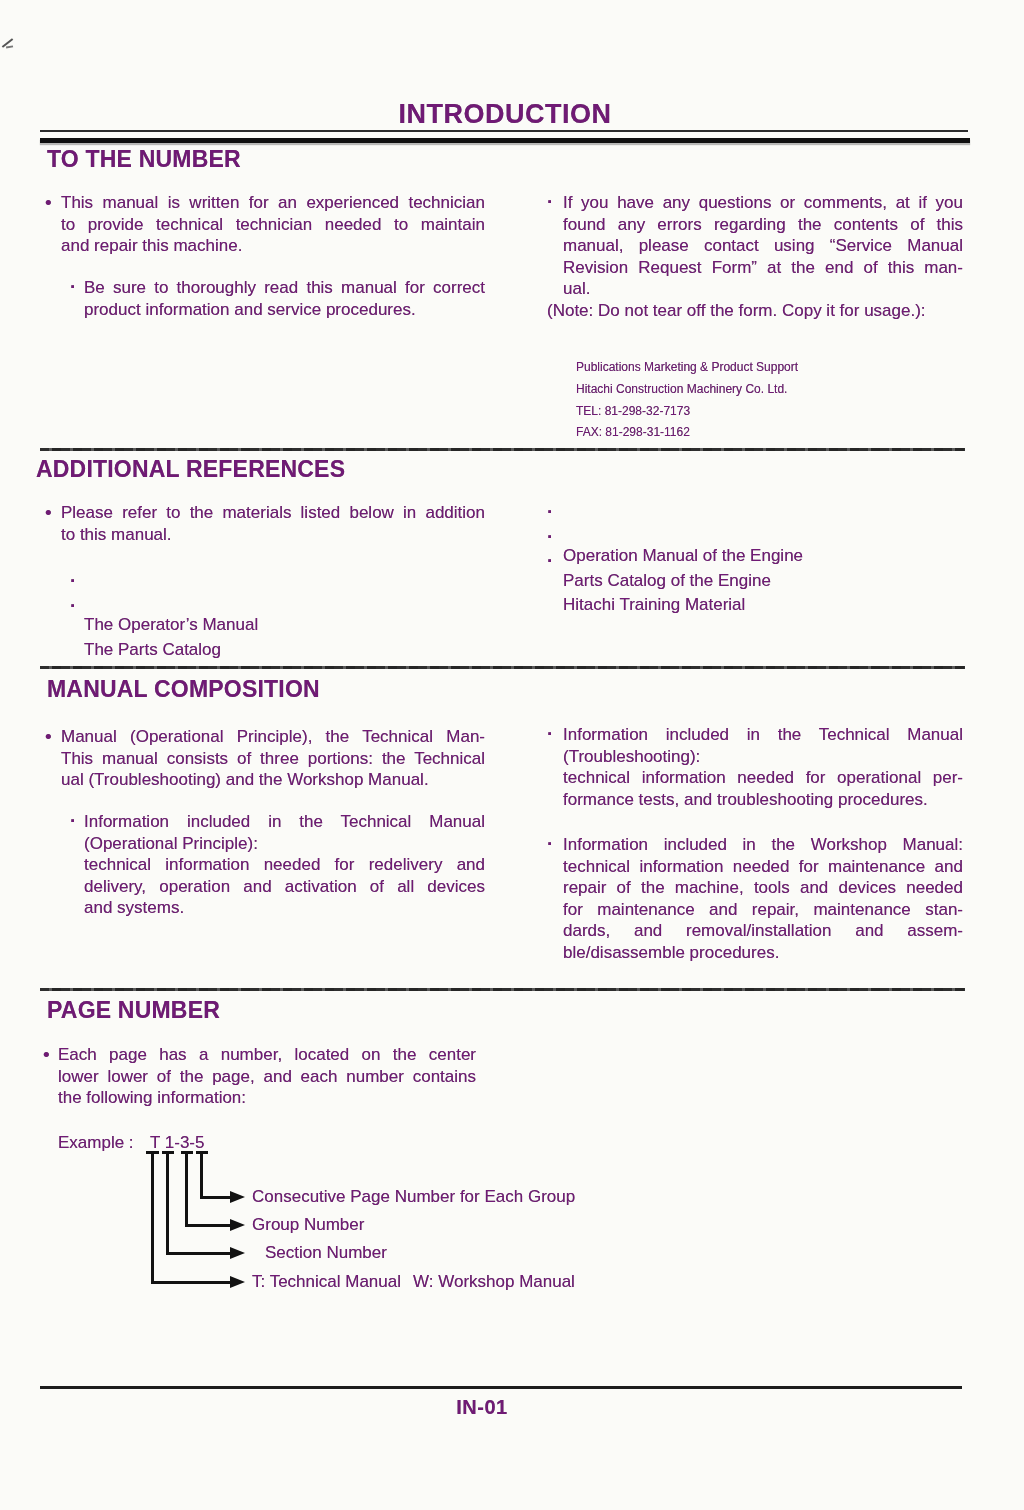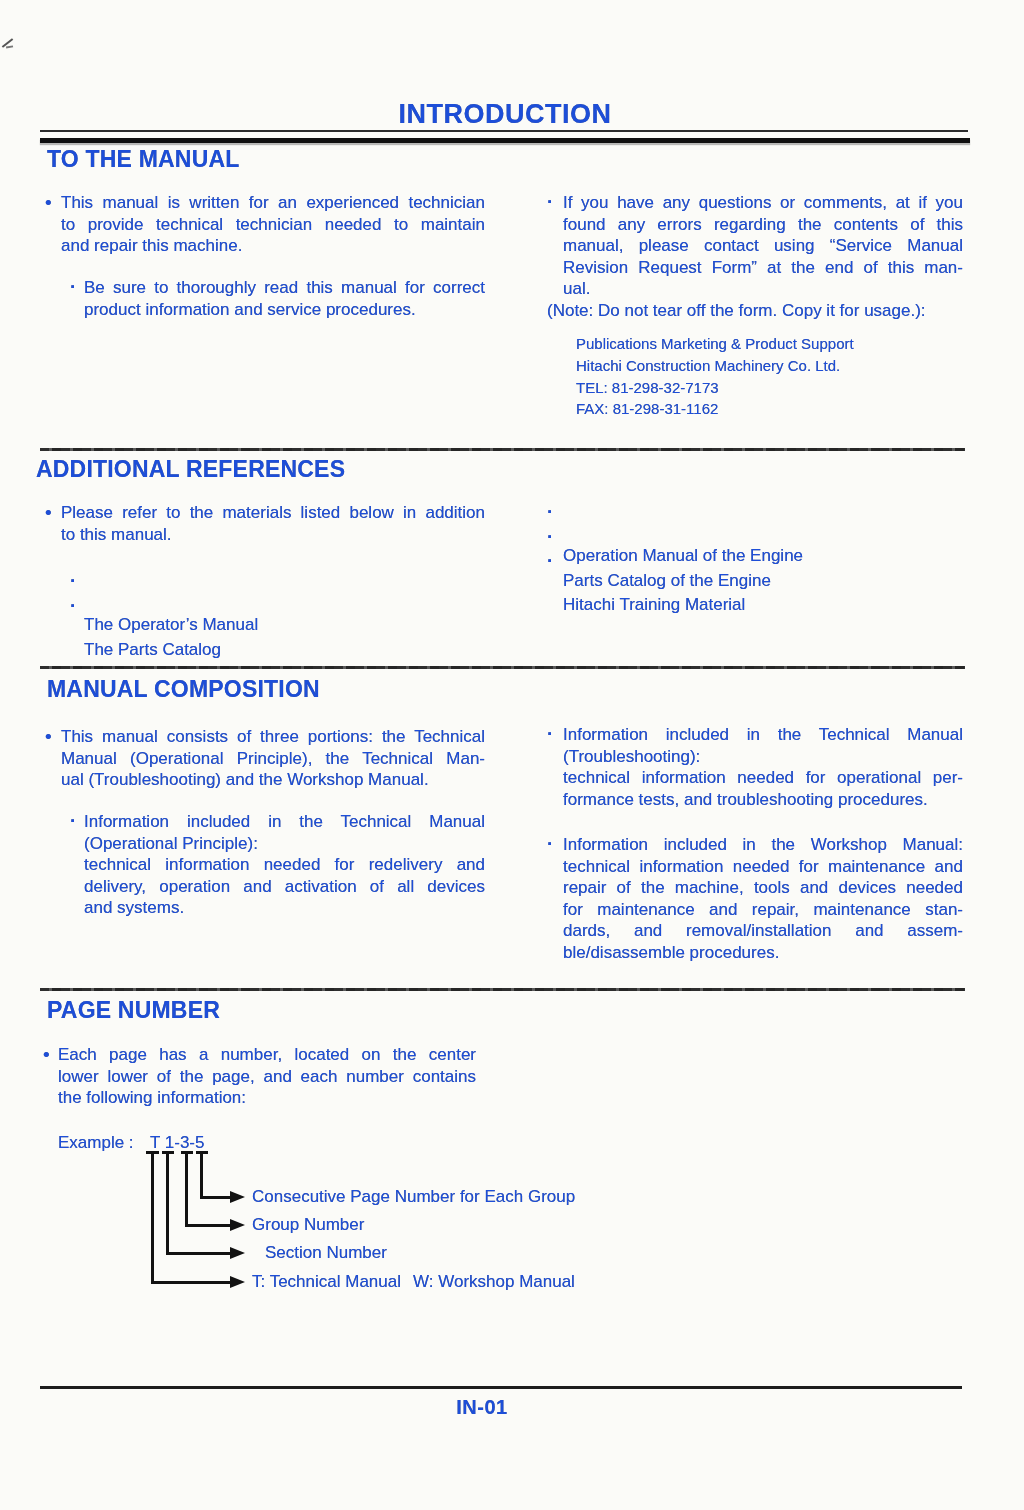--- a/index.html
+++ b/index.html
@@ -2,61 +2,61 @@
 <html><head>
 <meta charset="utf-8">
 <style>
   html,body{margin:0;padding:0;background:#e8e8e6;}
   .page{
     position:relative;
     width:1024px;height:1510px;
     margin:0 auto;
     background:#fbfbf8;
     font-family:"Liberation Sans",sans-serif;
-    color:#1d4ed8;
+    color:#701a75;
     overflow:hidden;
     text-shadow:0 0 0.5px rgba(25,25,25,.55);
   }
   .abs{position:absolute;}
   .title{
     left:40px;top:99px;width:930px;
     text-align:center;font-size:27px;font-weight:bold;letter-spacing:.5px;
   }
   .rule-thin{left:40px;top:130px;width:928px;height:1.5px;background:#2c2c2c;}
   .rule-thick{left:40px;top:138px;width:930px;height:4.5px;background:#101010;box-shadow:0 2px 1px rgba(60,60,60,.35);}
   .heading{font-size:23px;font-weight:bold;letter-spacing:.2px;white-space:nowrap;}
   .divider{left:40px;height:3px;width:925px;
     background:repeating-linear-gradient(90deg,#2e2e2e 0 9px,#5a5a5a 9px 12px,#262626 12px 21px);}
   .para{font-size:17px;line-height:21.5px;}
   .marker{position:absolute;font-size:17px;line-height:21.5px;}
   .m-big{font-size:19px;}
   .m-dot{font-weight:bold;font-size:19px;}
   .plain{font-size:17px;line-height:21.5px;white-space:pre-line;}
-  .addr{font-size:15px;line-height:21.8px;white-space:pre-line;}
+  .addr{font-size:12px;line-height:21.8px;white-space:pre-line;margin-top:24px;}
   .sline{background:#121212;}
   .arr{width:0;height:0;border-left:15px solid #121212;border-top:6.5px solid transparent;border-bottom:6.5px solid transparent;}
   .dlabel{font-size:17px;white-space:nowrap;}
   .footer-rule{left:40px;top:1386px;width:922px;height:2.5px;background:#1d1d1d;}
   .footer-text{left:0;top:1396px;width:964px;text-align:center;font-size:20px;font-weight:bold;letter-spacing:.5px;}
   .scan-mark{left:1px;top:42px;width:13px;height:2px;background:#555;transform:rotate(-38deg);}
   .scan-mark2{left:6px;top:46px;width:7px;height:1.5px;background:#777;transform:rotate(-10deg);}
 </style>
 </head>
 <body>
 
 <div class="page">
 
   <div class="abs scan-mark"></div>
   <div class="abs scan-mark2"></div>
 
   <div class="abs title">INTRODUCTION</div>
   <div class="abs rule-thin"></div>
   <div class="abs rule-thick"></div>
 
-  <div class="abs heading" style="left:47px;top:146px;">TO THE MANUAL</div>
+  <div class="abs heading" style="left:47px;top:146px;">TO THE NUMBER</div>
 
   <div class="abs para just" style="left:61px;top:192px;width:424px;">
     <span class="marker m-big" style="left:-16px;top:0;">•</span>
     <span><div style="text-align: justify; text-align-last: justify;"><span>This manual is written for an experienced technician</span></div><div style="text-align: justify; text-align-last: justify;"><span>to provide technical technician needed to maintain</span></div><div><span>and repair this machine.</span></div></span>
   </div>
 
   <div class="abs para just" style="left:84px;top:277px;width:401px;">
     <span class="marker m-dot" style="left:-14px;top:-1px;">·</span>
     <span><div style="text-align: justify; text-align-last: justify;"><span>Be sure to thoroughly read this manual for correct</span></div><div><span>product information and service procedures.</span></div></span>
   </div>
@@ -101,21 +101,21 @@
   <div class="abs plain" style="left:563px;top:551px;">
     <span class="marker m-dot" style="left:-16px;top:-1px;">·</span>
     <span>Hitachi Training Material</span>
   </div>
 
   <div class="abs divider" style="top:666px;"></div>
   <div class="abs heading" style="left:47px;top:676px;">MANUAL COMPOSITION</div>
 
   <div class="abs para just" style="left:61px;top:726px;width:424px;">
     <span class="marker m-big" style="left:-16px;top:0;">•</span>
-    <span><div style="text-align: justify; text-align-last: justify;"><span>This manual consists of three portions: the Technical</span></div><div style="text-align: justify; text-align-last: justify;"><span>Manual (Operational Principle), the Technical Man-</span></div><div><span>ual (Troubleshooting) and the Workshop Manual.</span></div></span>
+    <span><div style="text-align: justify; text-align-last: justify;"><span>Manual (Operational Principle), the Technical Man-</span></div><div style="text-align: justify; text-align-last: justify;"><span>This manual consists of three portions: the Technical</span></div><div><span>ual (Troubleshooting) and the Workshop Manual.</span></div></span>
   </div>
 
   <div class="abs para just" style="left:84px;top:811px;width:401px;">
     <span class="marker m-dot" style="left:-14px;top:-1px;">·</span>
     <span><div style="text-align: justify; text-align-last: justify;"><span>Information included in the Technical Manual</span></div><div><span>(Operational Principle):</span></div><div style="text-align: justify; text-align-last: justify;"><span>technical information needed for redelivery and</span></div><div style="text-align: justify; text-align-last: justify;"><span>delivery, operation and activation of all devices</span></div><div><span>and systems.</span></div></span>
   </div>
 
   <div class="abs para just" style="left:563px;top:724px;width:400px;">
     <span class="marker m-dot" style="left:-16px;top:-1px;">·</span>
     <span><div style="text-align: justify; text-align-last: justify;"><span>Information included in the Technical Manual</span></div><div><span>(Troubleshooting):</span></div><div style="text-align: justify; text-align-last: justify;"><span>technical information needed for operational per-</span></div><div><span>formance tests, and troubleshooting procedures.</span></div></span>

